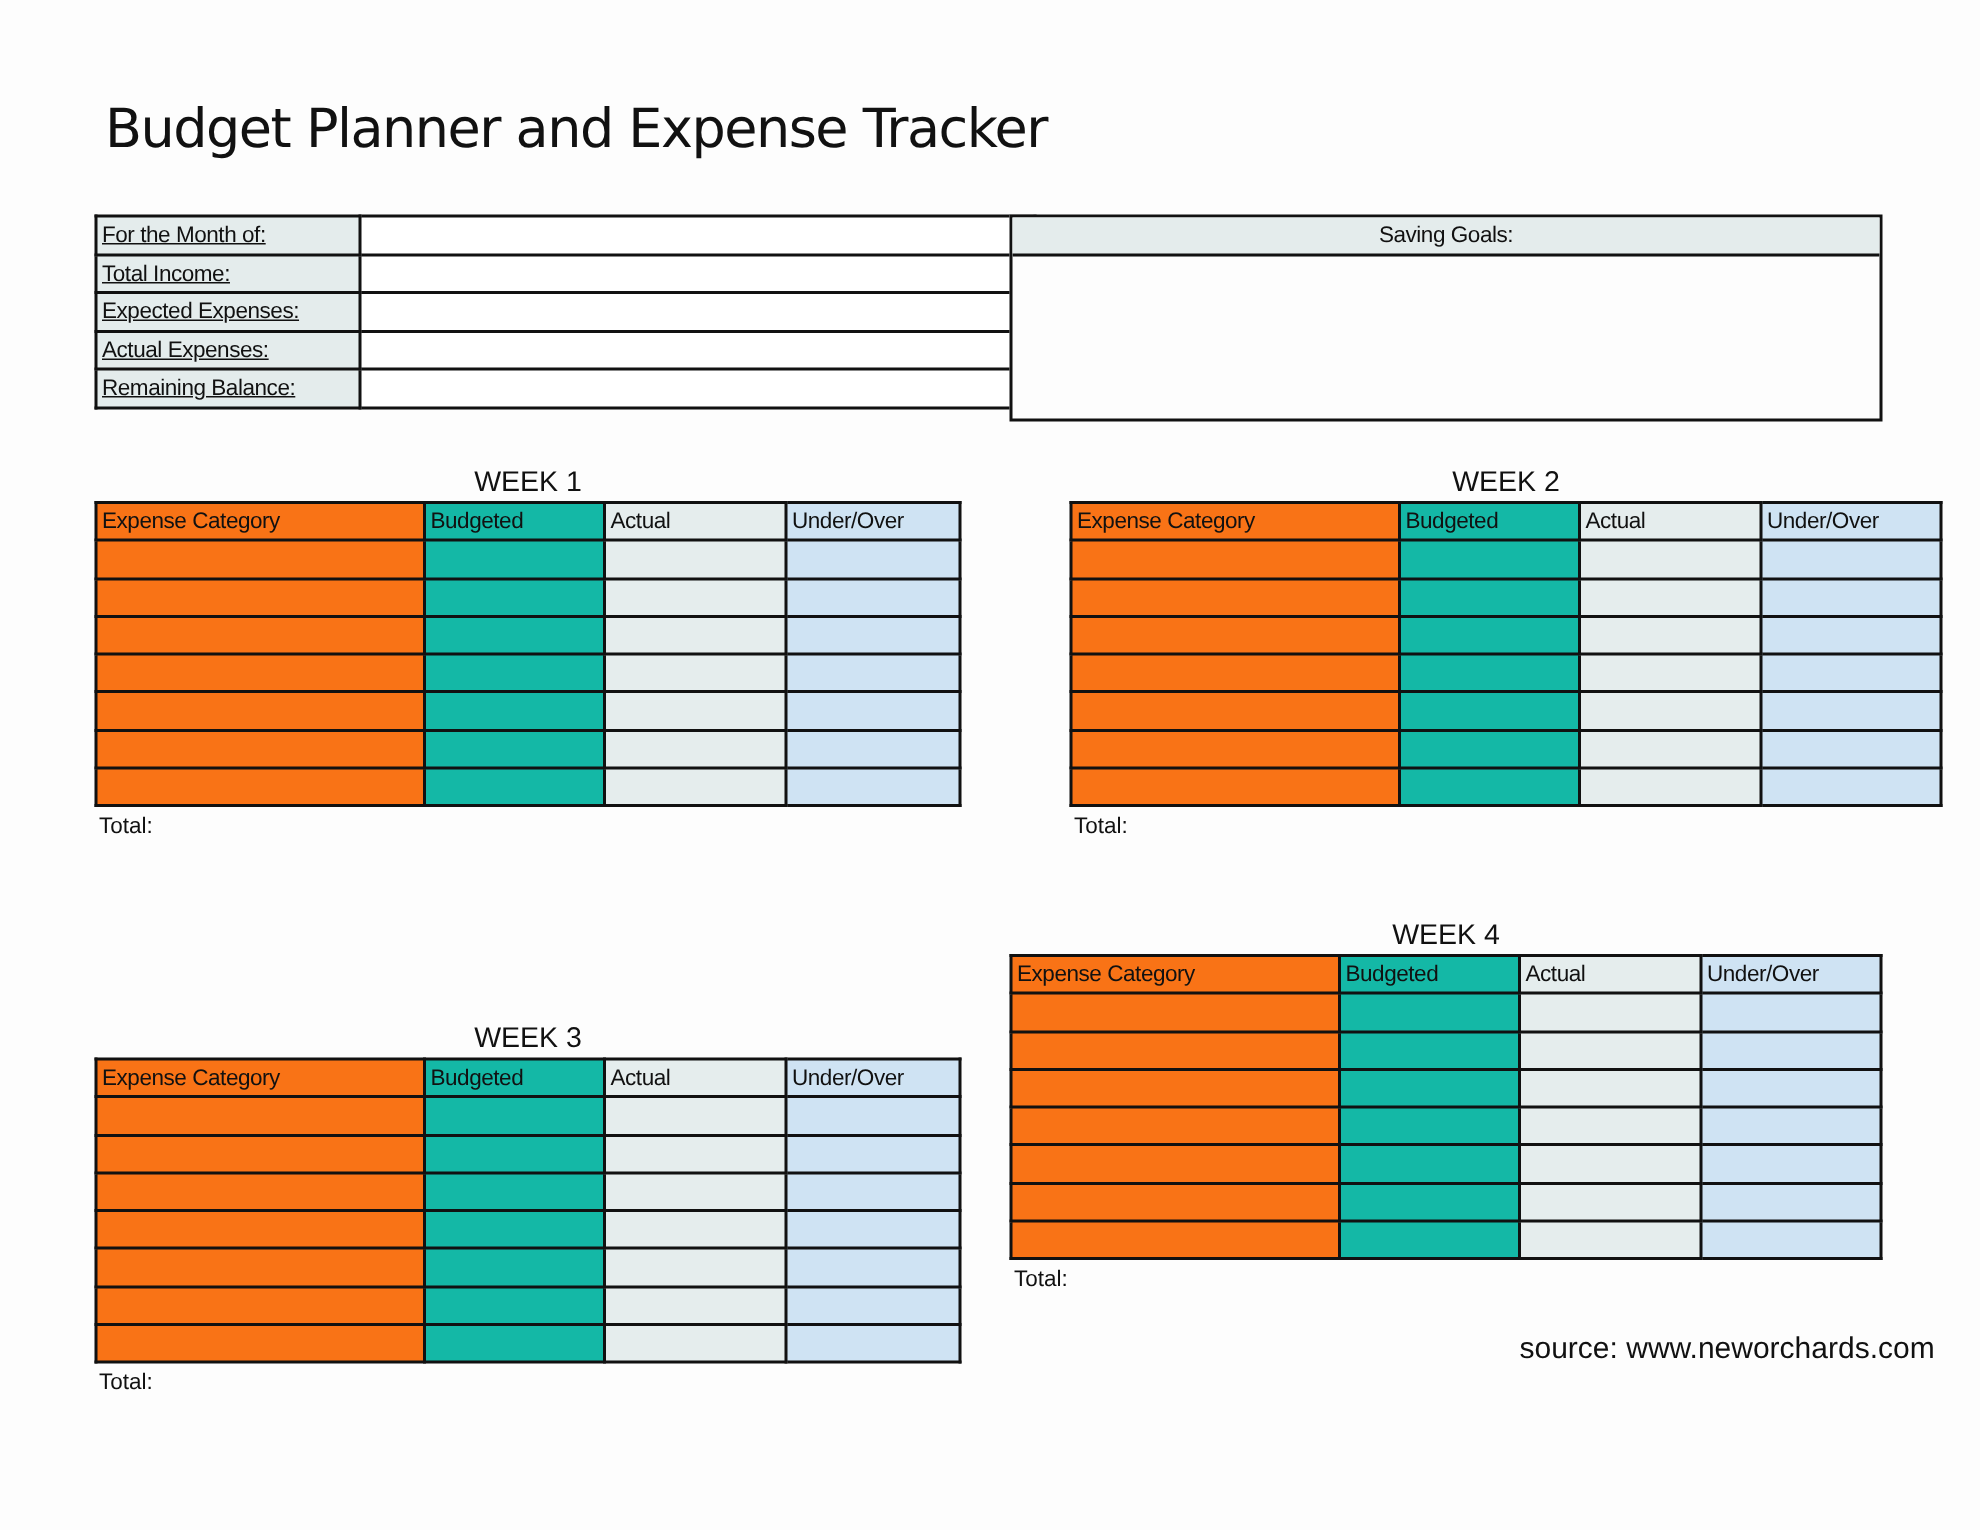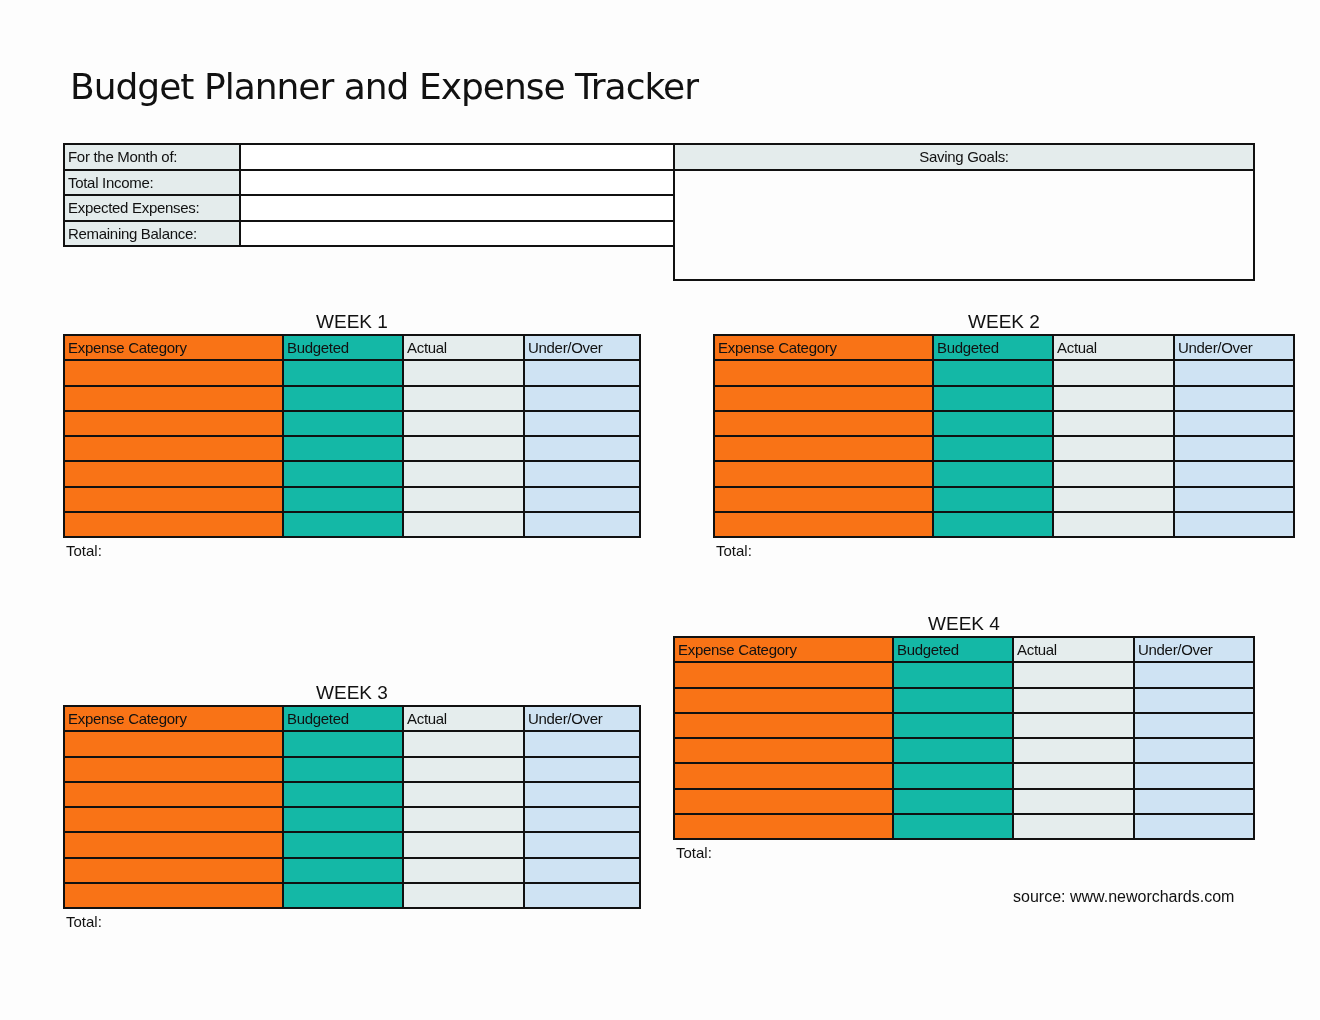--- a/index.html
+++ b/index.html
@@ -1,34 +1,34 @@
 <!DOCTYPE html>
 <html><head>
 <meta charset="utf-8">
 <style>
   html, body { margin:0; padding:0; }
   body { width:1320px; height:1020px; background:#fdfdfd; position:relative; font-family:"Liberation Sans", sans-serif; color:#111; overflow:hidden; }
   .title { position:absolute; left:70px; top:66px; font-size:36px; font-family:"DejaVu Sans", sans-serif; letter-spacing:-1px;text-align:right; }
-  .summary { position:absolute; left:63px; top:143px; width:628px; border-collapse:collapse; }
+  .summary { position:absolute; left:63px; top:143px; width:628px; border-collapse:collapse;text-decoration:underline; }
   .summary td { border:2px solid #111; height:23.5px; padding:0 3px; font-size:15px; letter-spacing:-0.3px; }
   .summary td.lbl { background:#e4ecec; width:168px; }
   .summary td.val { background:#fff; }
   .goals { position:absolute; left:673px; top:143px; width:582px; height:138px; border:2px solid #111; box-sizing:border-box; background:#fdfdfd; }
   .goals .hd { height:26px; background:#e4ecec; border-bottom:2px solid #111; font-size:15px; padding:3px 3px 0; box-sizing:border-box; letter-spacing:-0.3px;text-align:center; }
   .week { position:absolute; width:578px; }
   .week .wt { text-align:center; font-size:19px; height:24px; line-height:24px; padding-left:0; }
   .week .wt span { position:relative; left:0; }
   .week table { border-collapse:collapse; width:100%; }
   .week td { border:2px solid #111; height:23.3px; padding:0 3px; font-size:15px; letter-spacing:-0.3px; }
   .week td.c1 { width:211px; background:#f97316; }
   .week td.c2 { width:112px; background:#14b8a6; }
   .week td.c3 { width:113px; background:#e5eded; }
   .week td.c4 { background:#cfe3f3; }
   .week .tot { font-size:15px; padding:4px 0 0 3px; }
-  .source { position:absolute; left:1013px; top:888px; font-size:16px; }
+  .source { position:absolute; left:1013px; top:888px; font-size:20px; }
 </style>
 </head>
 <body>
 
 <div class="title">Budget Planner and Expense Tracker</div>
 
 <table class="summary">
   <tbody>
       <tr>
         <td class="lbl">For the Month of:</td>
@@ -36,20 +36,24 @@
       </tr>
   <tr>
         <td class="lbl">Total Income:</td>
         <td class="val"></td>
       </tr>
   <tr>
         <td class="lbl">Expected Expenses:</td>
         <td class="val"></td>
       </tr>
   <tr>
+        <td class="lbl">Actual Expenses:</td>
+        <td class="val"></td>
+      </tr>
+  <tr>
         <td class="lbl">Remaining Balance:</td>
         <td class="val"></td>
       </tr>
 </tbody>
   </table>
 
 <div class="goals">
   <div class="hd">Saving Goals:</div>
   <div style="height:106px;"></div>
 </div>

